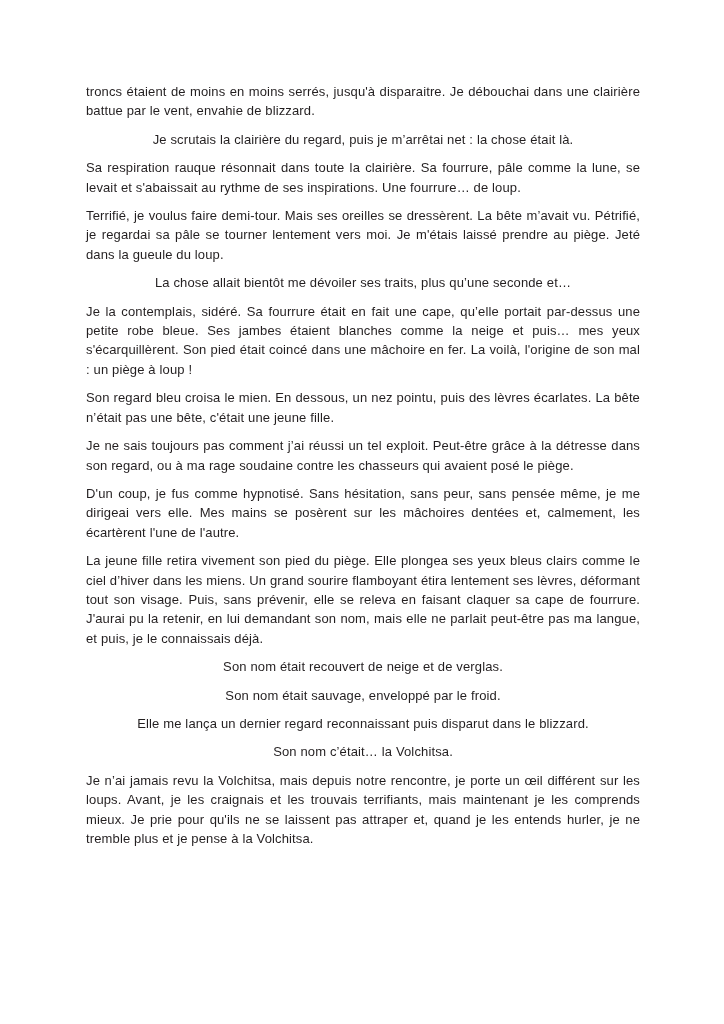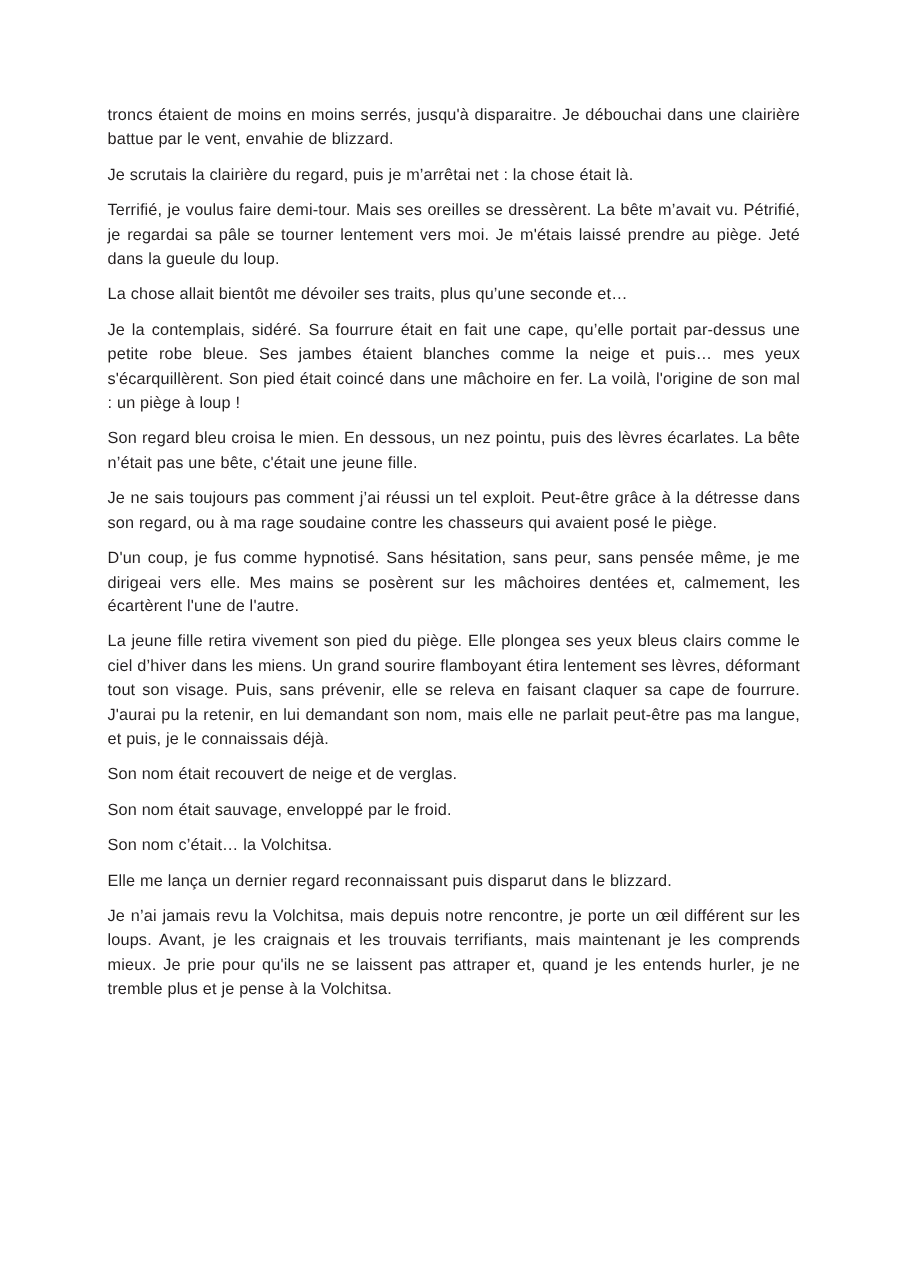--- a/index.html
+++ b/index.html
@@ -39,38 +39,39 @@
     word-spacing: 0.005em;
     color: #231f20;
     hyphens: none;
     -webkit-hyphens: none;
   }
   .para:last-child {
     margin-bottom: 0;
   }
   
   .para.single-line {
-    text-align: left;
+    text-align: center;
   }
 </style>
 </head>
 <body>
 
 <div class="page">
   <div class="text-column">
 
     <p class="para">troncs étaient de moins en moins serrés, jusqu'à disparaitre. Je débouchai dans une clairière battue par le vent, envahie de blizzard.</p>
     <p class="para single-line">Je scrutais la clairière du regard, puis je m’arrêtai net : la chose était là.</p>
+    <p class="para">Sa respiration rauque résonnait dans toute la clairière. Sa fourrure, pâle comme la lune, se levait et s'abaissait au rythme de ses inspirations. Une fourrure… de loup.</p>
     <p class="para">Terrifié, je voulus faire demi-tour. Mais ses oreilles se dressèrent. La bête m’avait vu. Pétrifié, je regardai sa pâle se tourner lentement vers moi. Je m'étais laissé prendre au piège. Jeté dans la gueule du loup.</p>
     <p class="para single-line">La chose allait bientôt me dévoiler ses traits, plus qu’une seconde et…</p>
     <p class="para">Je la contemplais, sidéré. Sa fourrure était en fait une cape, qu’elle portait par-dessus une petite robe bleue. Ses jambes étaient blanches comme la neige et puis… mes yeux s'écarquillèrent. Son pied était coincé dans une mâchoire en fer. La voilà, l'origine de son mal : un piège à loup !</p>
     <p class="para">Son regard bleu croisa le mien. En dessous, un nez pointu, puis des lèvres écarlates. La bête n’était pas une bête, c'était une jeune fille.</p>
     <p class="para">Je ne sais toujours pas comment j’ai réussi un tel exploit. Peut-être grâce à la détresse dans son regard, ou à ma rage soudaine contre les chasseurs qui avaient posé le piège.</p>
     <p class="para">D'un coup, je fus comme hypnotisé. Sans hésitation, sans peur, sans pensée même, je me dirigeai vers elle. Mes mains se posèrent sur les mâchoires dentées et, calmement, les écartèrent l'une de l'autre.</p>
     <p class="para">La jeune fille retira vivement son pied du piège. Elle plongea ses yeux bleus clairs comme le ciel d’hiver dans les miens. Un grand sourire flamboyant étira lentement ses lèvres, déformant tout son visage. Puis, sans prévenir, elle se releva en faisant claquer sa cape de fourrure. J'aurai pu la retenir, en lui demandant son nom, mais elle ne parlait peut-être pas ma langue, et puis, je le connaissais déjà.</p>
     <p class="para single-line">Son nom était recouvert de neige et de verglas.</p>
     <p class="para single-line">Son nom était sauvage, enveloppé par le froid.</p>
+    <p class="para single-line">Elle me lança un dernier regard reconnaissant puis disparut dans le blizzard.</p>
     <p class="para single-line">Son nom c’était… la Volchitsa.</p>
-    <p class="para single-line">Elle me lança un dernier regard reconnaissant puis disparut dans le blizzard.</p>
     <p class="para">Je n’ai jamais revu la Volchitsa, mais depuis notre rencontre, je porte un œil différent sur les loups. Avant, je les craignais et les trouvais terrifiants, mais maintenant je les comprends mieux. Je prie pour qu'ils ne se laissent pas attraper et, quand je les entends hurler, je ne tremble plus et je pense à la Volchitsa.</p>
 
   </div>
 </div>
 
 </body></html>

